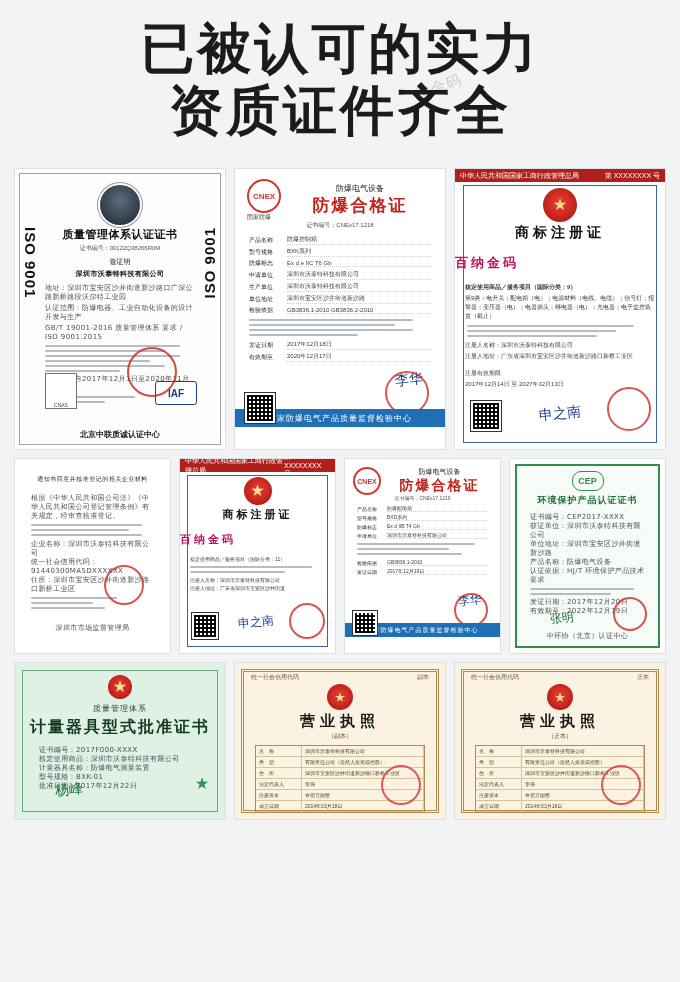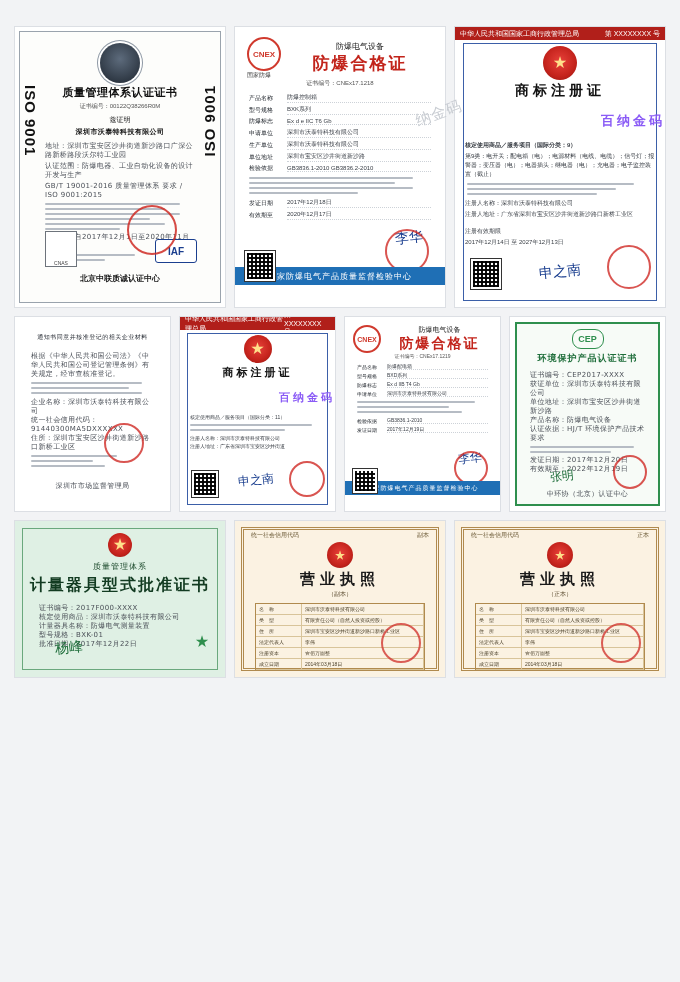--- a/index.html
+++ b/index.html
@@ -208,21 +208,21 @@
     border: 1px solid #6d737b;
     font-size: 5px;
     color: #444;
     display: flex;
     align-items: flex-end;
     justify-content: center;
     background: #fff;
   }
   .iso-foot {
     position: absolute;
-    left: 0; right: 0; bottom: 23px;
+    left: 0; right: 0; bottom: 9px;
     text-align: center;
     font-size: 8px;
     color: #1a1a1a;
     font-weight: bold;
   }
 
   
   .cnex-head {
     display: flex;
     align-items: center;
@@ -316,25 +316,25 @@
   .tm-title {
     text-align: center;
     font-size: 14px;
     font-weight: bold;
     letter-spacing: 4px;
     color: #111;
     margin-top: 2px;
     font-family: "DejaVu Sans", "Liberation Sans", sans-serif;
   }
   .tm-brand {
-    text-align: right;
+    text-align: left;
     font-size: 13px;
     font-weight: bold;
     letter-spacing: 3px;
-    color: #8b5cf6;
+    color: #be185d;
     margin: 12px 0 10px;
     font-family: "DejaVu Sans", "Liberation Sans", sans-serif;
   }
   .tm-line {
     font-size: 6px;
     color: #3a3f46;
     padding: 1px 10px;
   }
   .sign {
     font-family: "DejaVu Serif", serif;
@@ -502,20 +502,24 @@
     letter-spacing: .5px;
   }
 
   .seal-abs { position: absolute; }
 </style>
 </head>
 <body>
 
 <div class="page">
 
+  <div class="headline">
+    <div class="headline-line">已被认可的实力</div>
+    <div class="headline-line">资质证件齐全</div>
+  </div>
   <div class="watermark">纳金码</div>
 
 
   <div class="grid row1 r1">
 
     <div class="cert">
       <div class="iso-frame"></div>
       <div class="cert-inner">
         <div class="iso-side l">ISO 9001</div>
         <div class="iso-side r">ISO 9001</div>

